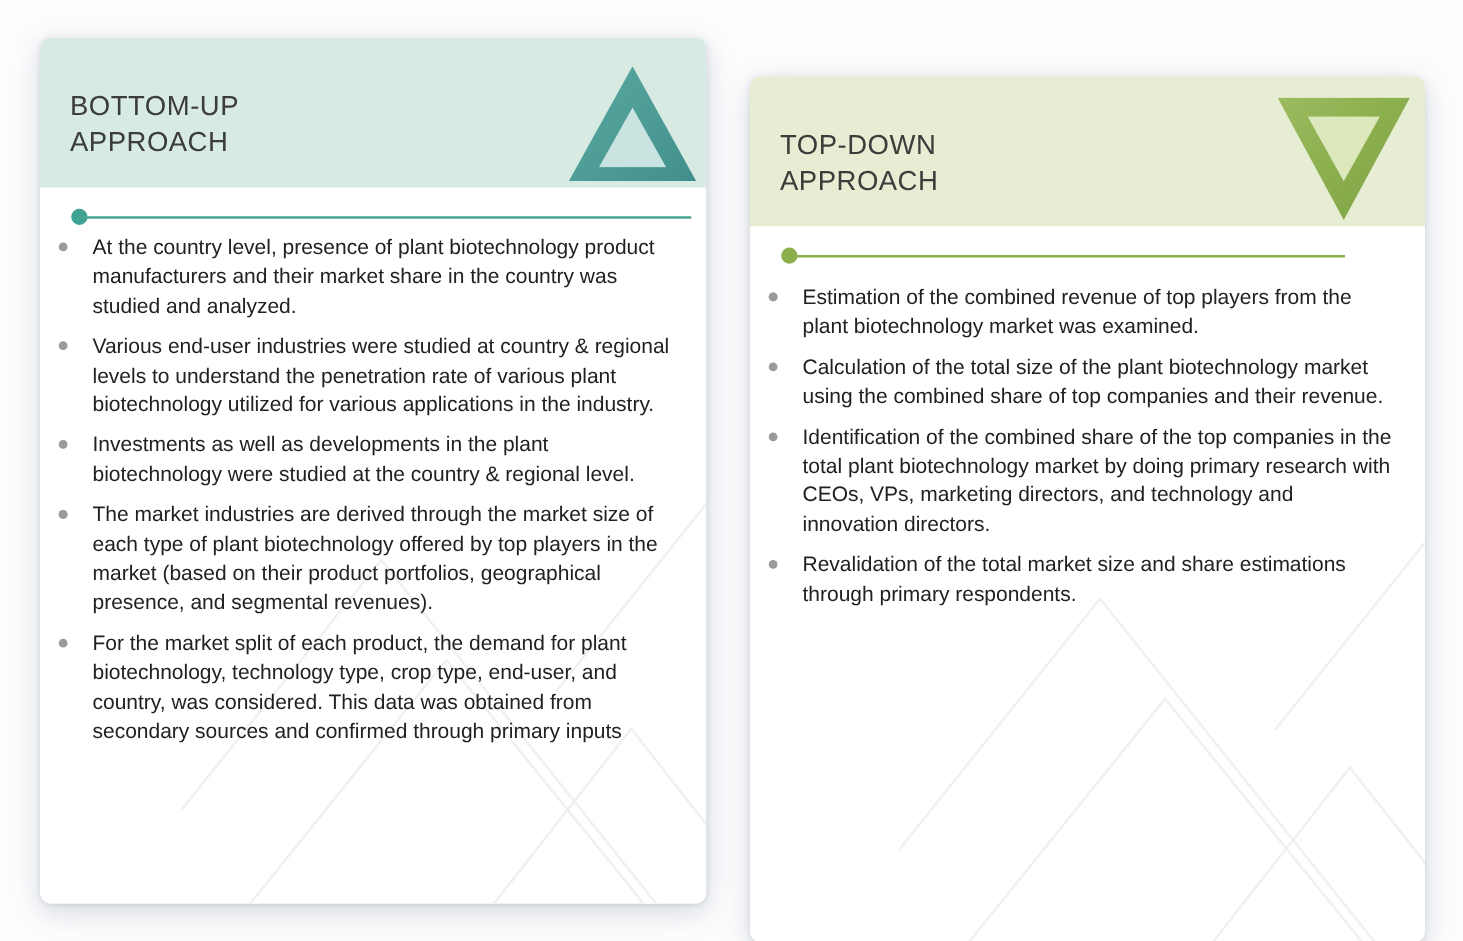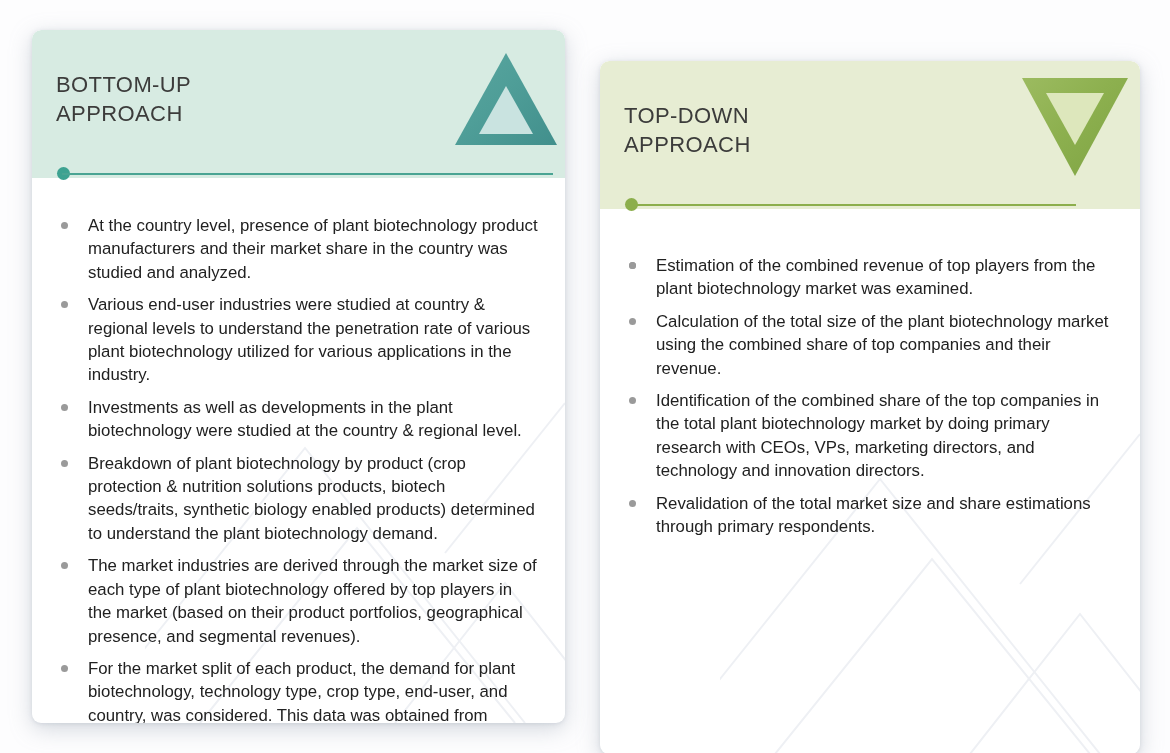--- a/index.html
+++ b/index.html
@@ -19,21 +19,21 @@
     background: #ffffff;
     border-radius: 9px;
     box-shadow: 0 6px 22px rgba(145,155,170,0.38), 0 1px 4px rgba(145,155,170,0.25);
     overflow: hidden;
   }
   .card.left  { left: 32px;  width: 533px; }
   .card.right { left: 600px; width: 540px; margin-top: 31px; }
 
   .card-header {
     position: relative;
-    height: 148px;
+    height: 120px;
     border-radius: 9px 9px 0 0;
   }
   .card.left  .card-header { background: #d7ebe2; }
   .card.right .card-header { background: #e7edd3; }
 
   .card-title {
     position: absolute;
     left: 24px;
     top: 40px;
     font-size: 22px;
@@ -81,21 +81,21 @@
     clip-path: polygon(0 0, 100% 0, 50% 100%);
   }
   .tri-down-inner {
     position: absolute; left: 24px; top: 15px; width: 58px; height: 52px;
     background: #dde7bc;
     clip-path: polygon(0 0, 100% 0, 50% 100%);
   }
 
   .card-body {
     position: relative;
-    padding: 36px 26px 0 26px;
+    padding: 36px 26px 0 12px;
     z-index: 1;
   }
   ul.bullets { list-style: none; }
   ul.bullets li {
     position: relative;
     padding-left: 30px;
     margin-bottom: 9px;
     font-size: 16.8px;
     line-height: 23.4px;
     color: #212121;
@@ -153,21 +153,20 @@
         <li>
           <span class="bullet-dot"></span>
           <span>Various end-user industries were studied at country &amp; regional levels to understand the penetration rate of various plant biotechnology utilized for various applications in the industry.</span>
         </li>
         <li>
           <span class="bullet-dot"></span>
           <span>Investments as well as developments in the plant biotechnology were studied at the country &amp; regional level.</span>
         </li>
         <li>
           <span class="bullet-dot"></span>
-          <span>Breakdown of plant biotechnology by product (crop protection &amp; nutrition solutions products, biotech seeds/traits, synthetic biology enabled products) determined to understand the plant biotechnology demand.</span>
         </li>
         <li>
           <span class="bullet-dot"></span>
           <span>The market industries are derived through the market size of each type of plant biotechnology offered by top players in the market (based on their product portfolios, geographical presence, and segmental revenues).</span>
         </li>
         <li>
           <span class="bullet-dot"></span>
           <span>For the market split of each product, the demand for plant biotechnology, technology type, crop type, end-user, and country, was considered. This data was obtained from secondary sources and confirmed through primary inputs</span>
         </li>
       </ul>

